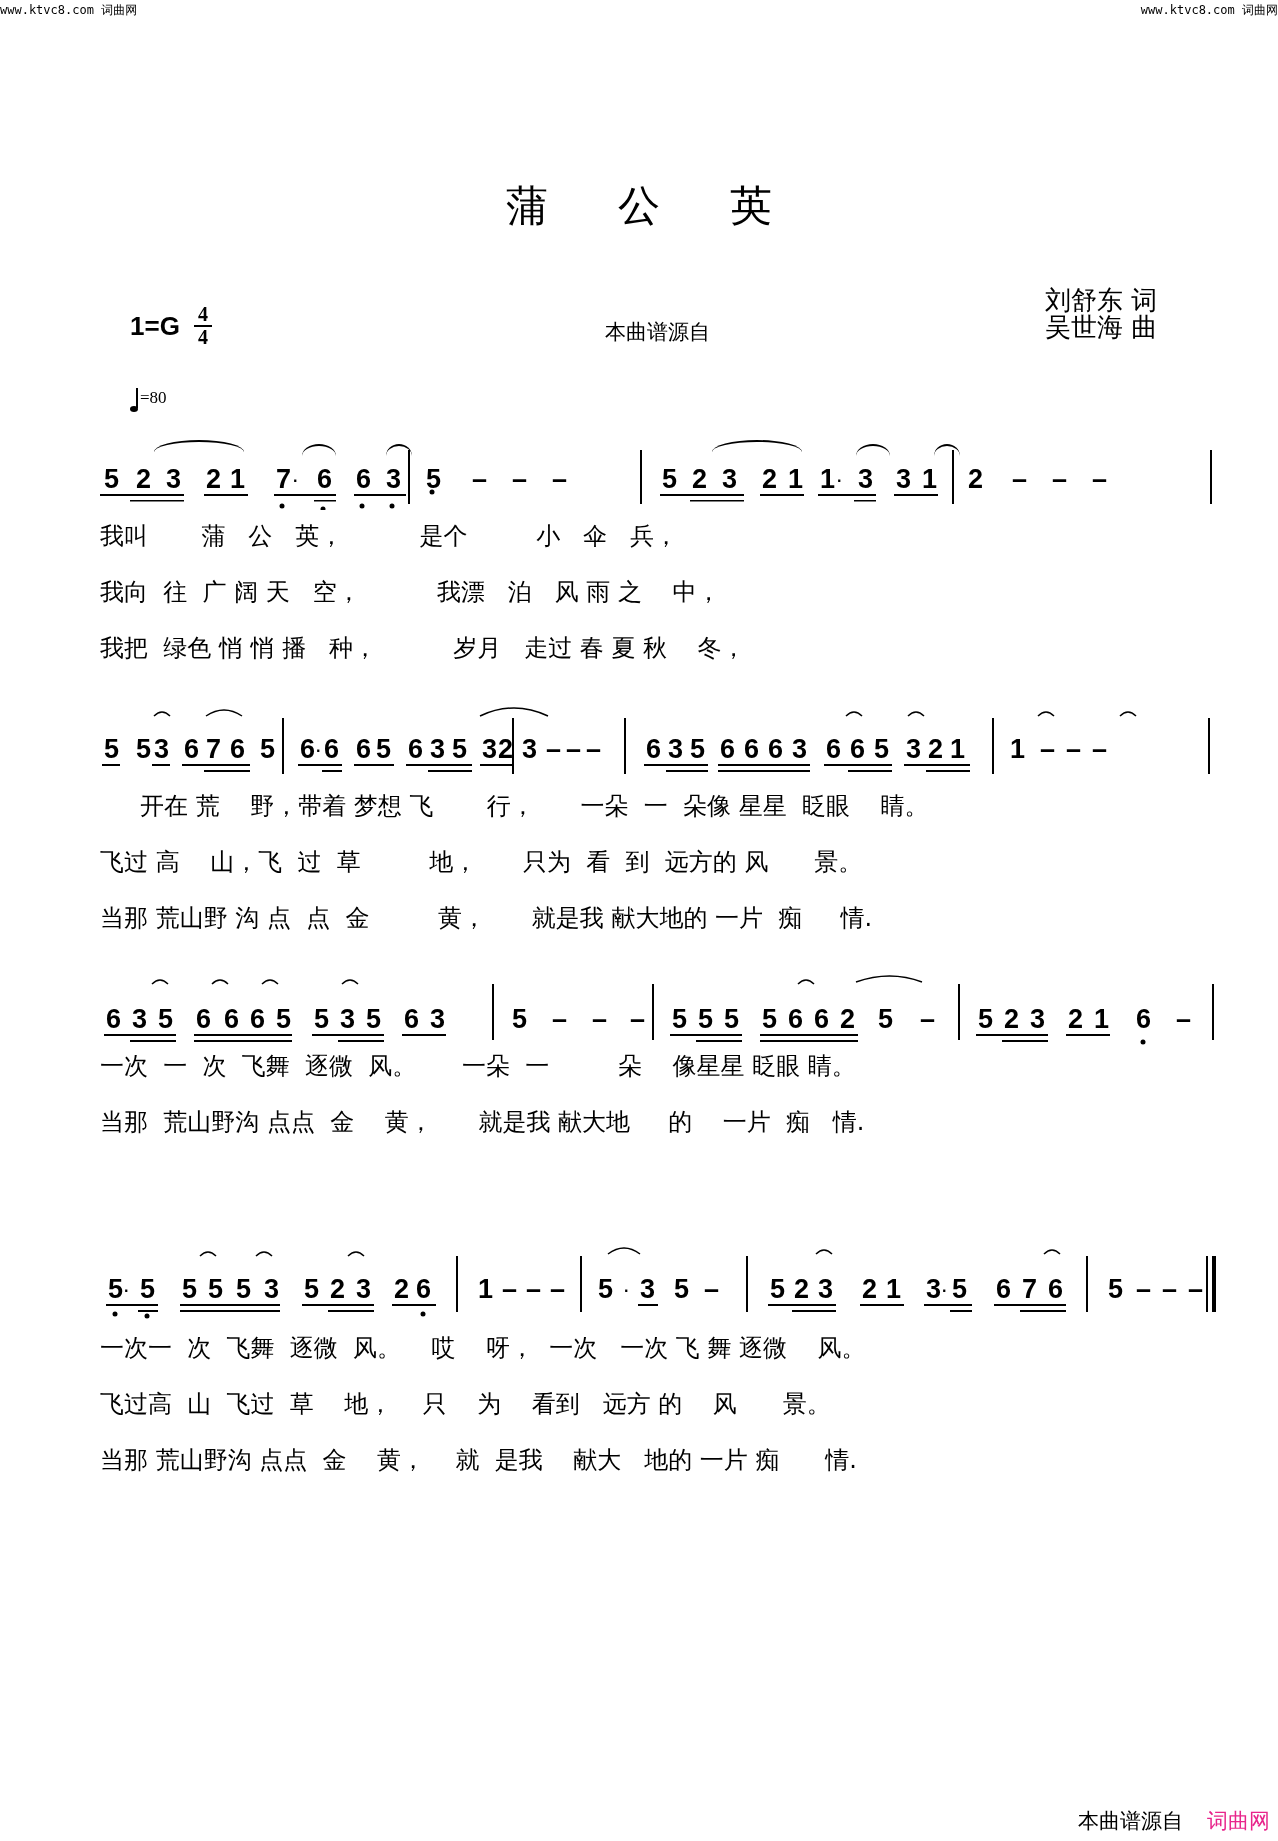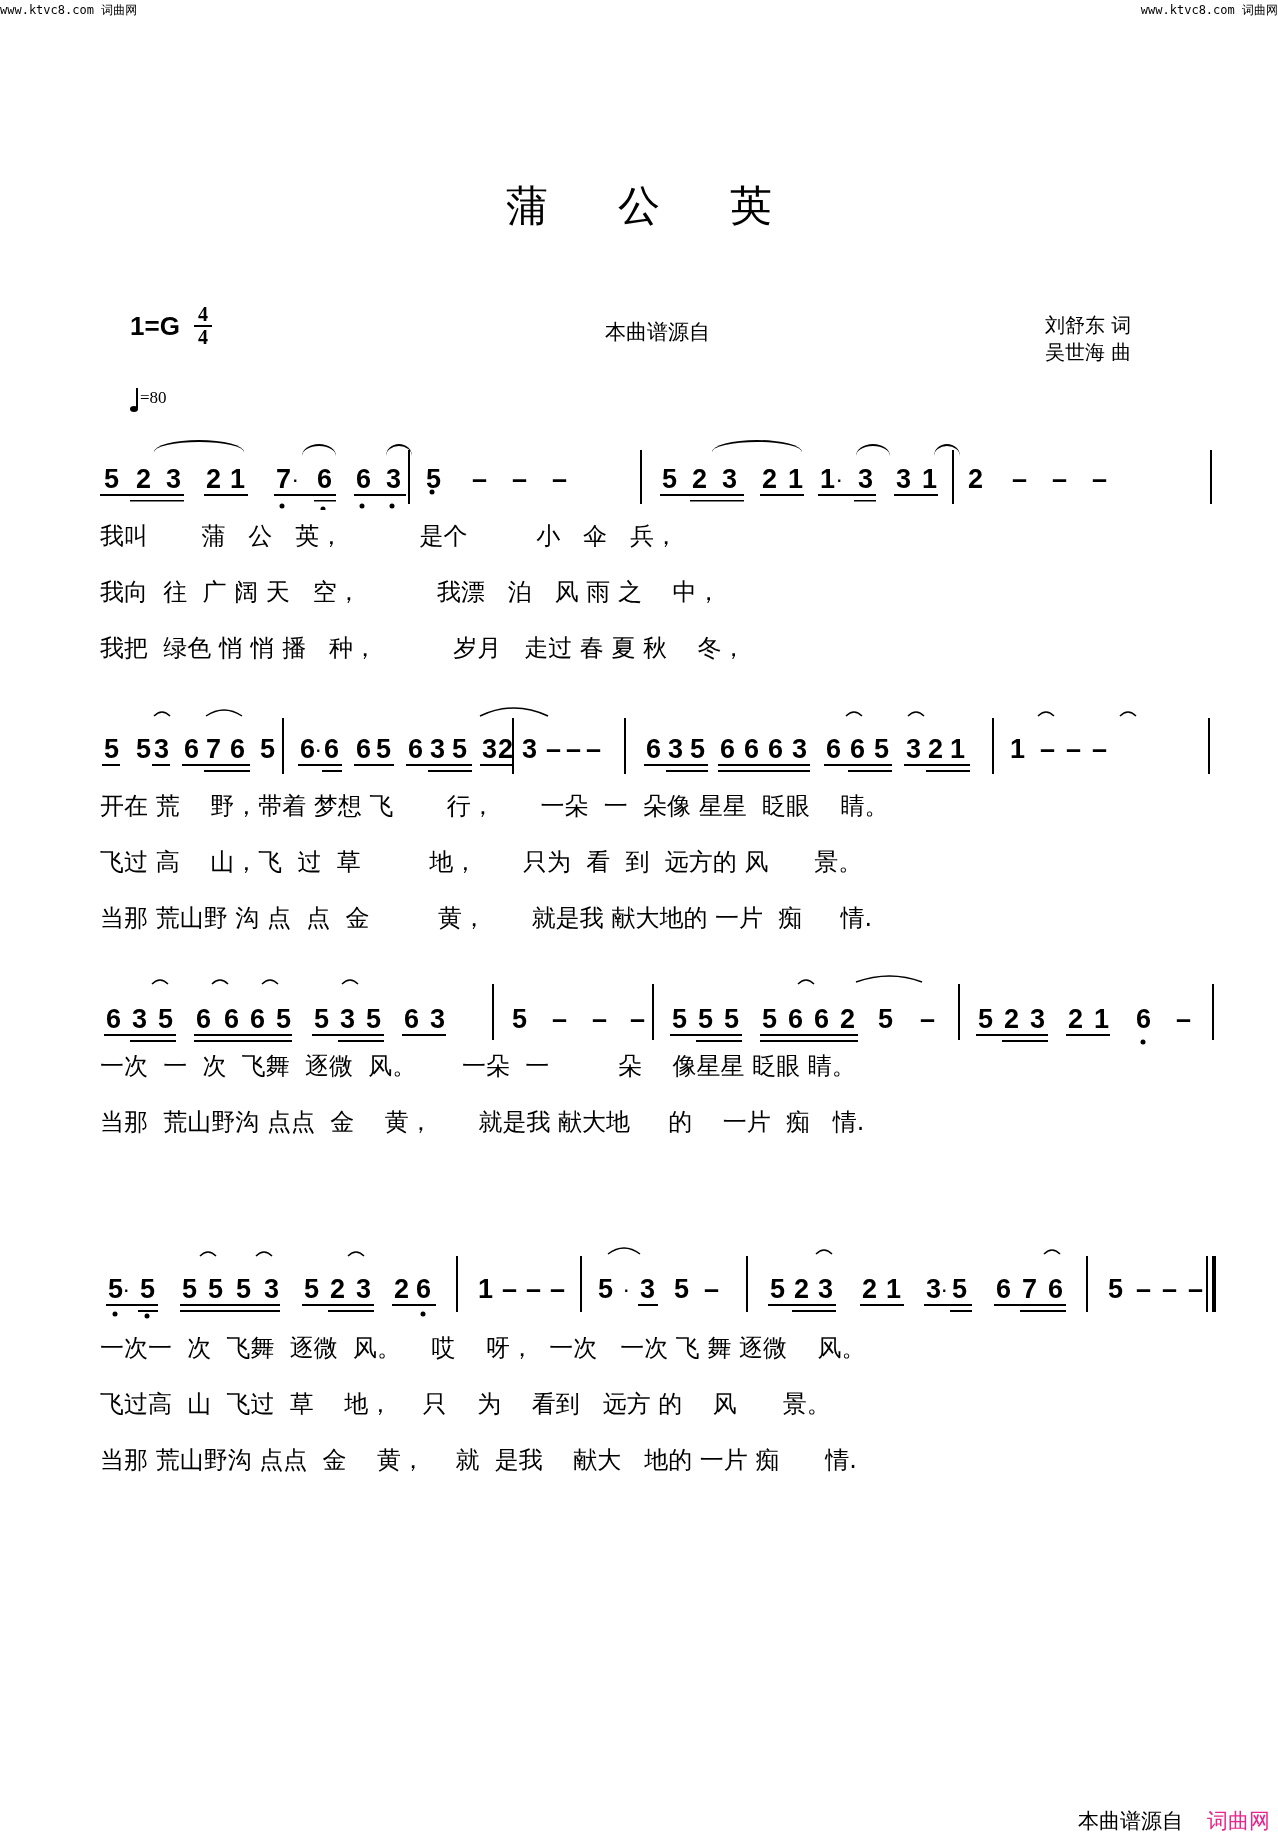--- a/index.html
+++ b/index.html
@@ -6,21 +6,21 @@
   body { width: 1278px; height: 1841px; background: #ffffff; position: relative; overflow: hidden; font-family: "DejaVu Sans", sans-serif; color: #000; }
   .wm { position: absolute; top: 2px; font-family: "DejaVu Sans Mono", monospace; font-size: 12px; color: #000; }
   .wm-left { left: 0; }
   .wm-right { right: 0; }
   .title { position: absolute; top: 178px; left: 0; width: 1278px; text-align: center; font-family: "DejaVu Serif", serif; font-size: 42px; letter-spacing: 70px; padding-left: 70px; }
   .key { position: absolute; left: 130px; top: 305px; font-family: "Liberation Serif", serif; font-size: 26px; display: flex; align-items: center; }
   .key .one { font-weight: bold; font-family: "Liberation Sans", sans-serif; }
   .timesig { display: inline-flex; flex-direction: column; align-items: center; margin-left: 14px; font-weight: bold; font-size: 20px; line-height: 19px; }
   .timesig .bar { width: 18px; height: 2px; background: #000; margin: 1px 0; }
   .subtitle { position: absolute; left: 605px; top: 318px; font-size: 21px; }
-  .credits { position: absolute; left: 1045px; top: 312px; font-size: 20px; line-height: 27px; }
+  .credits { position: absolute; left: 1045px; top: 287px; font-size: 26px; line-height: 27px; }
   .tempo { position: absolute; left: 130px; top: 388px; font-size: 17px; display: flex; align-items: flex-start; font-family: Liberation Serif, serif; }
   .tempo .note { display: inline-block; width: 10px; height: 24px; position: relative; }
   .tempo .note::before { content: ""; position: absolute; left: 6px; top: 0; width: 2px; height: 20px; background: #000; }
   .tempo .note::after { content: ""; position: absolute; left: 0; bottom: 0; width: 8px; height: 6px; border-radius: 50%; background: #000; }
 
   .system { position: absolute; left: 100px; width: 1120px; }
   .notes-line { position: relative; height: 80px; }
   .slur { position: absolute; border-top: 2px solid #000; border-radius: 50% 50% 0 0 / 100% 100% 0 0; height: 12px; }
   .lyric-line { height: 56px; font-size: 24px; white-space: pre; font-family: "DejaVu Sans", sans-serif; position: relative; }
   .footer { position: absolute; right: 8px; bottom: 6px; font-size: 21px; display: flex; gap: 24px; }
@@ -196,21 +196,21 @@
         <rect x="804" y="64" width="66" height="2"></rect>
           <rect x="826" y="70" width="44" height="2"></rect>
         <rect x="182" y="18" width="2" height="56"></rect>
         <rect x="412" y="18" width="2" height="56"></rect>
         <rect x="524" y="18" width="2" height="56"></rect>
         <rect x="892" y="18" width="2" height="56"></rect>
         <rect x="1108" y="18" width="2" height="56"></rect>
       </g>
     </svg>
   </div>
-  <div class="lyric-line" style="margin-top:10px;">开在 荒    野，带着 梦想 飞       行，      一朵  一  朵像 星星  眨眼    睛。</div>
+  <div class="lyric-line" style="margin-top:10px;margin-left:40px;">开在 荒    野，带着 梦想 飞       行，      一朵  一  朵像 星星  眨眼    睛。</div>
   <div class="lyric-line">飞过 高    山，飞  过  草         地，      只为  看  到  远方的 风      景。</div>
   <div class="lyric-line">当那 荒山野 沟 点  点  金         黄，      就是我 献大地的 一片  痴     情.</div>
 </div>
 
 <div class="system" style="top:970px;">
   <div class="notes-line">
     <svg width="1120" height="80" style="position:absolute;left:0;top:0;">
       <g fill="none" stroke="#000" stroke-width="1.5">
         <path d="M52 14 Q60 6 68 14"></path>
           <path d="M112 14 Q120 6 128 14"></path>

